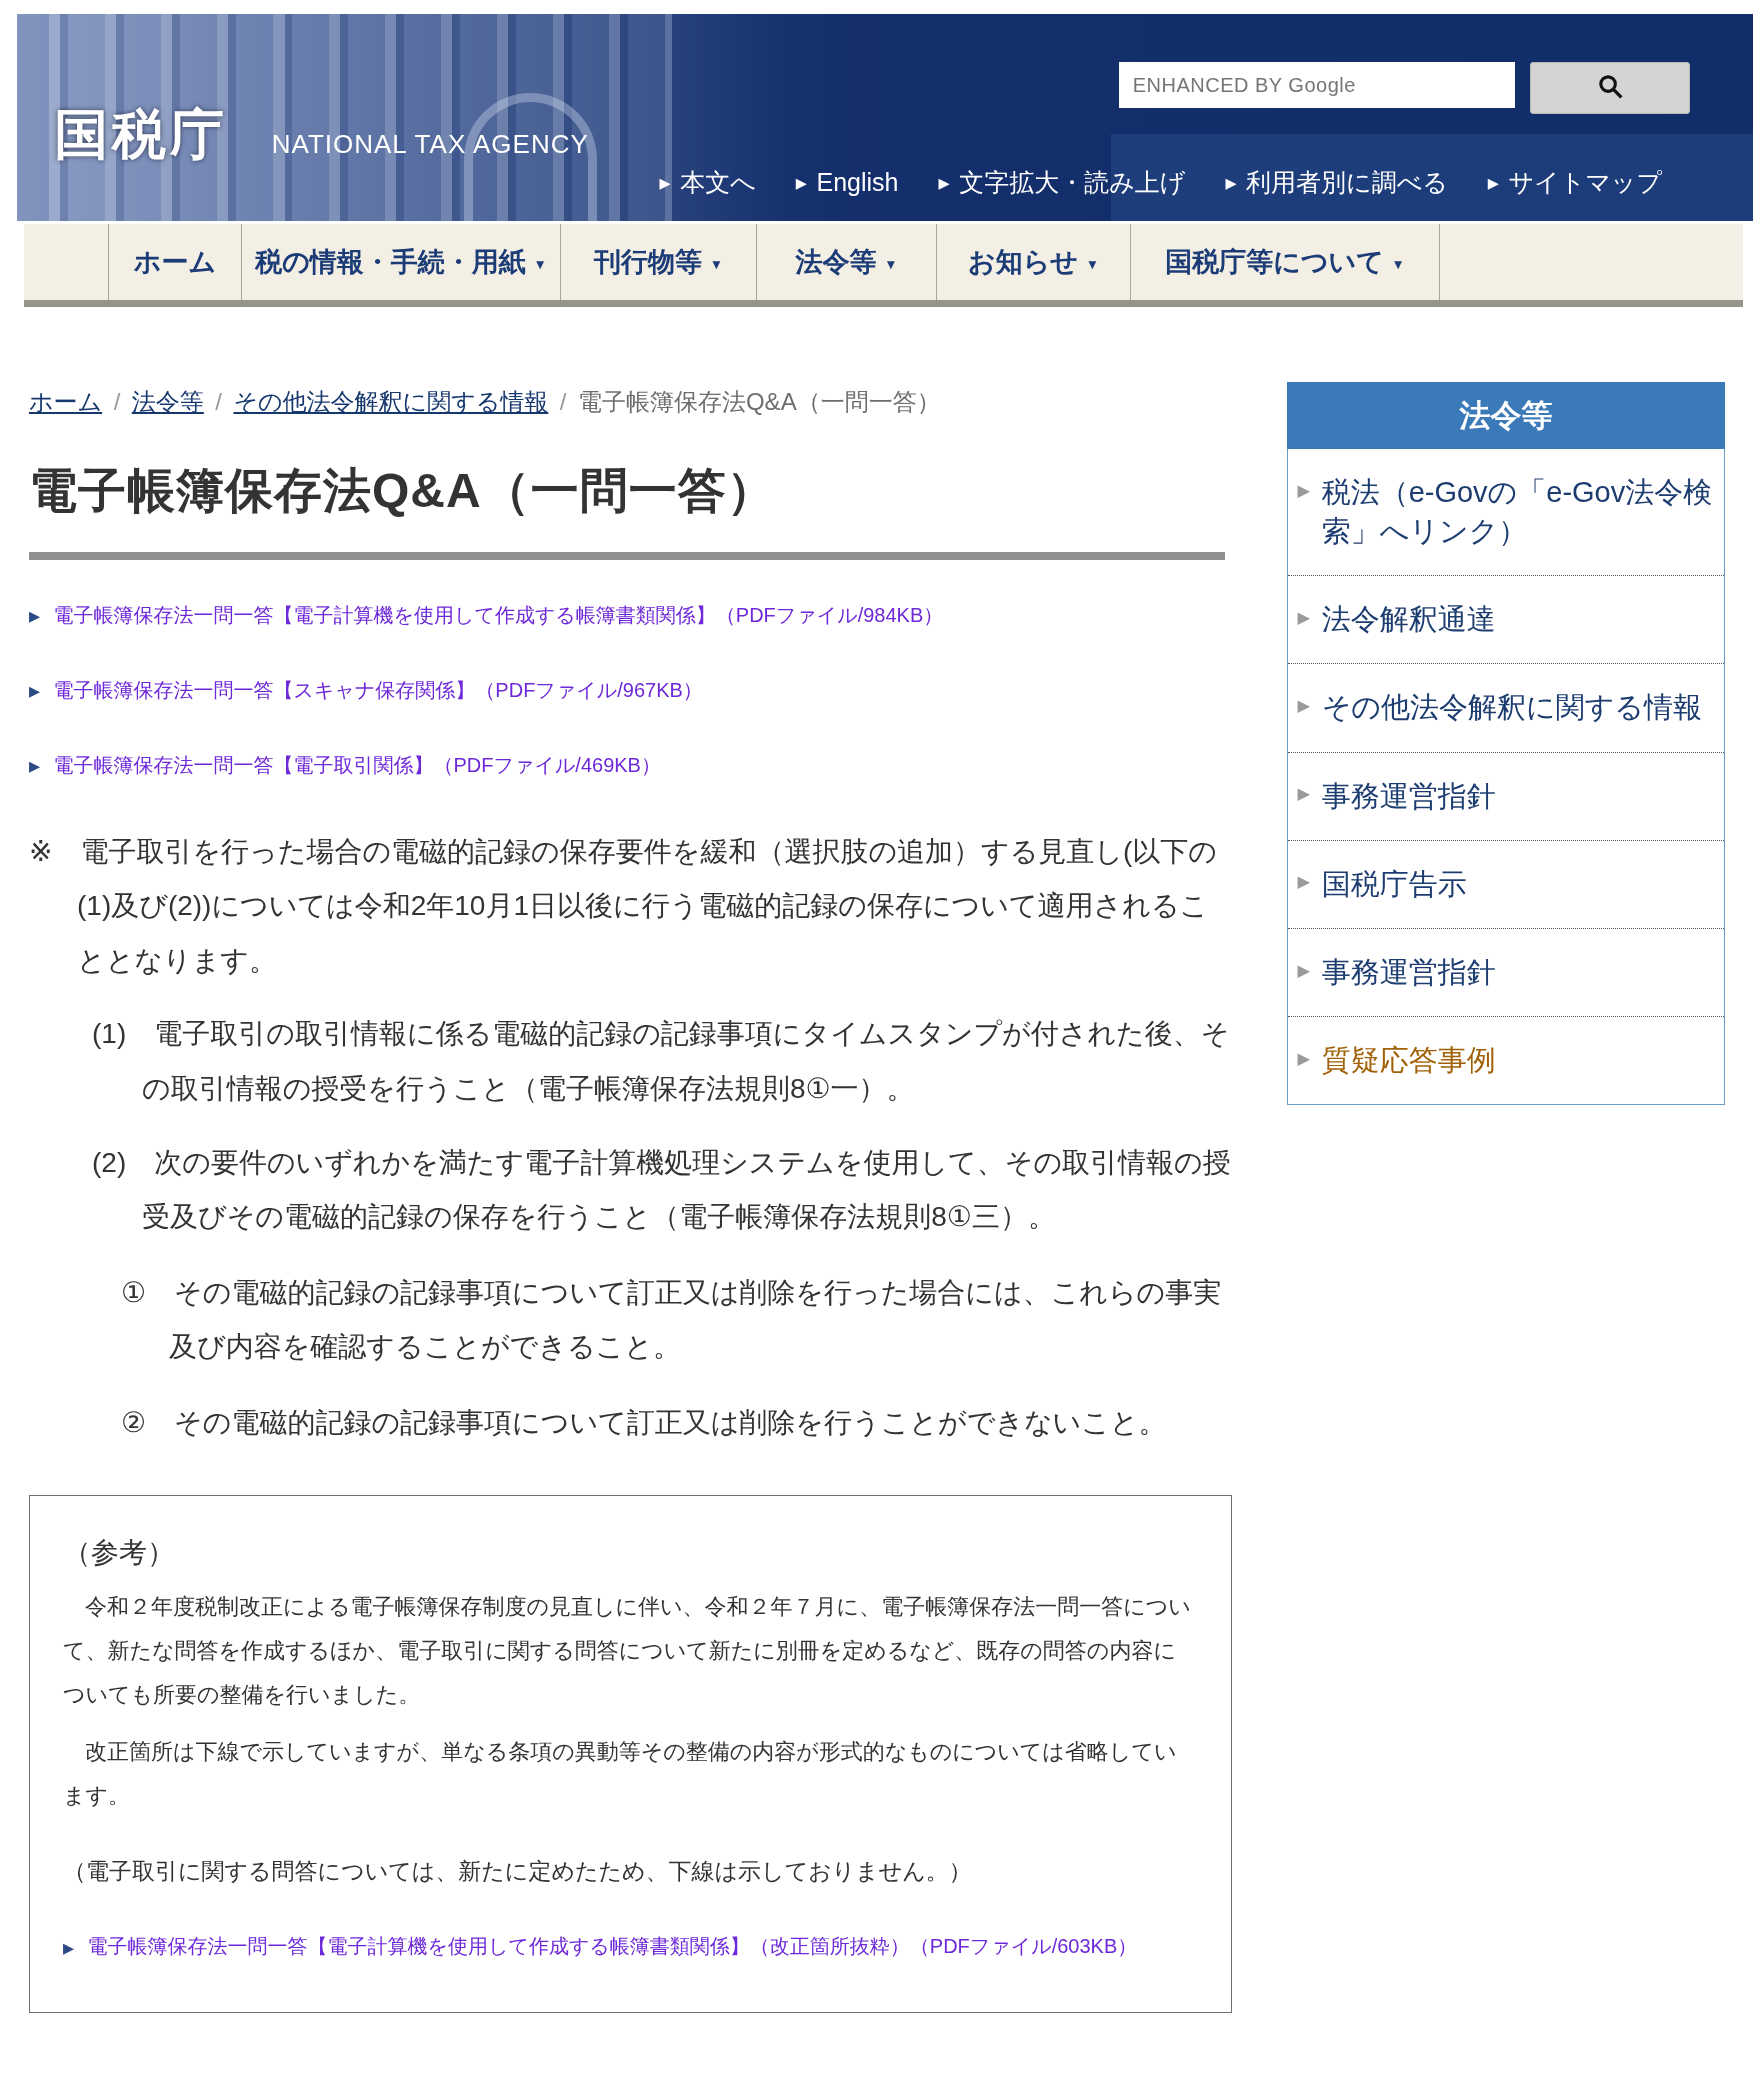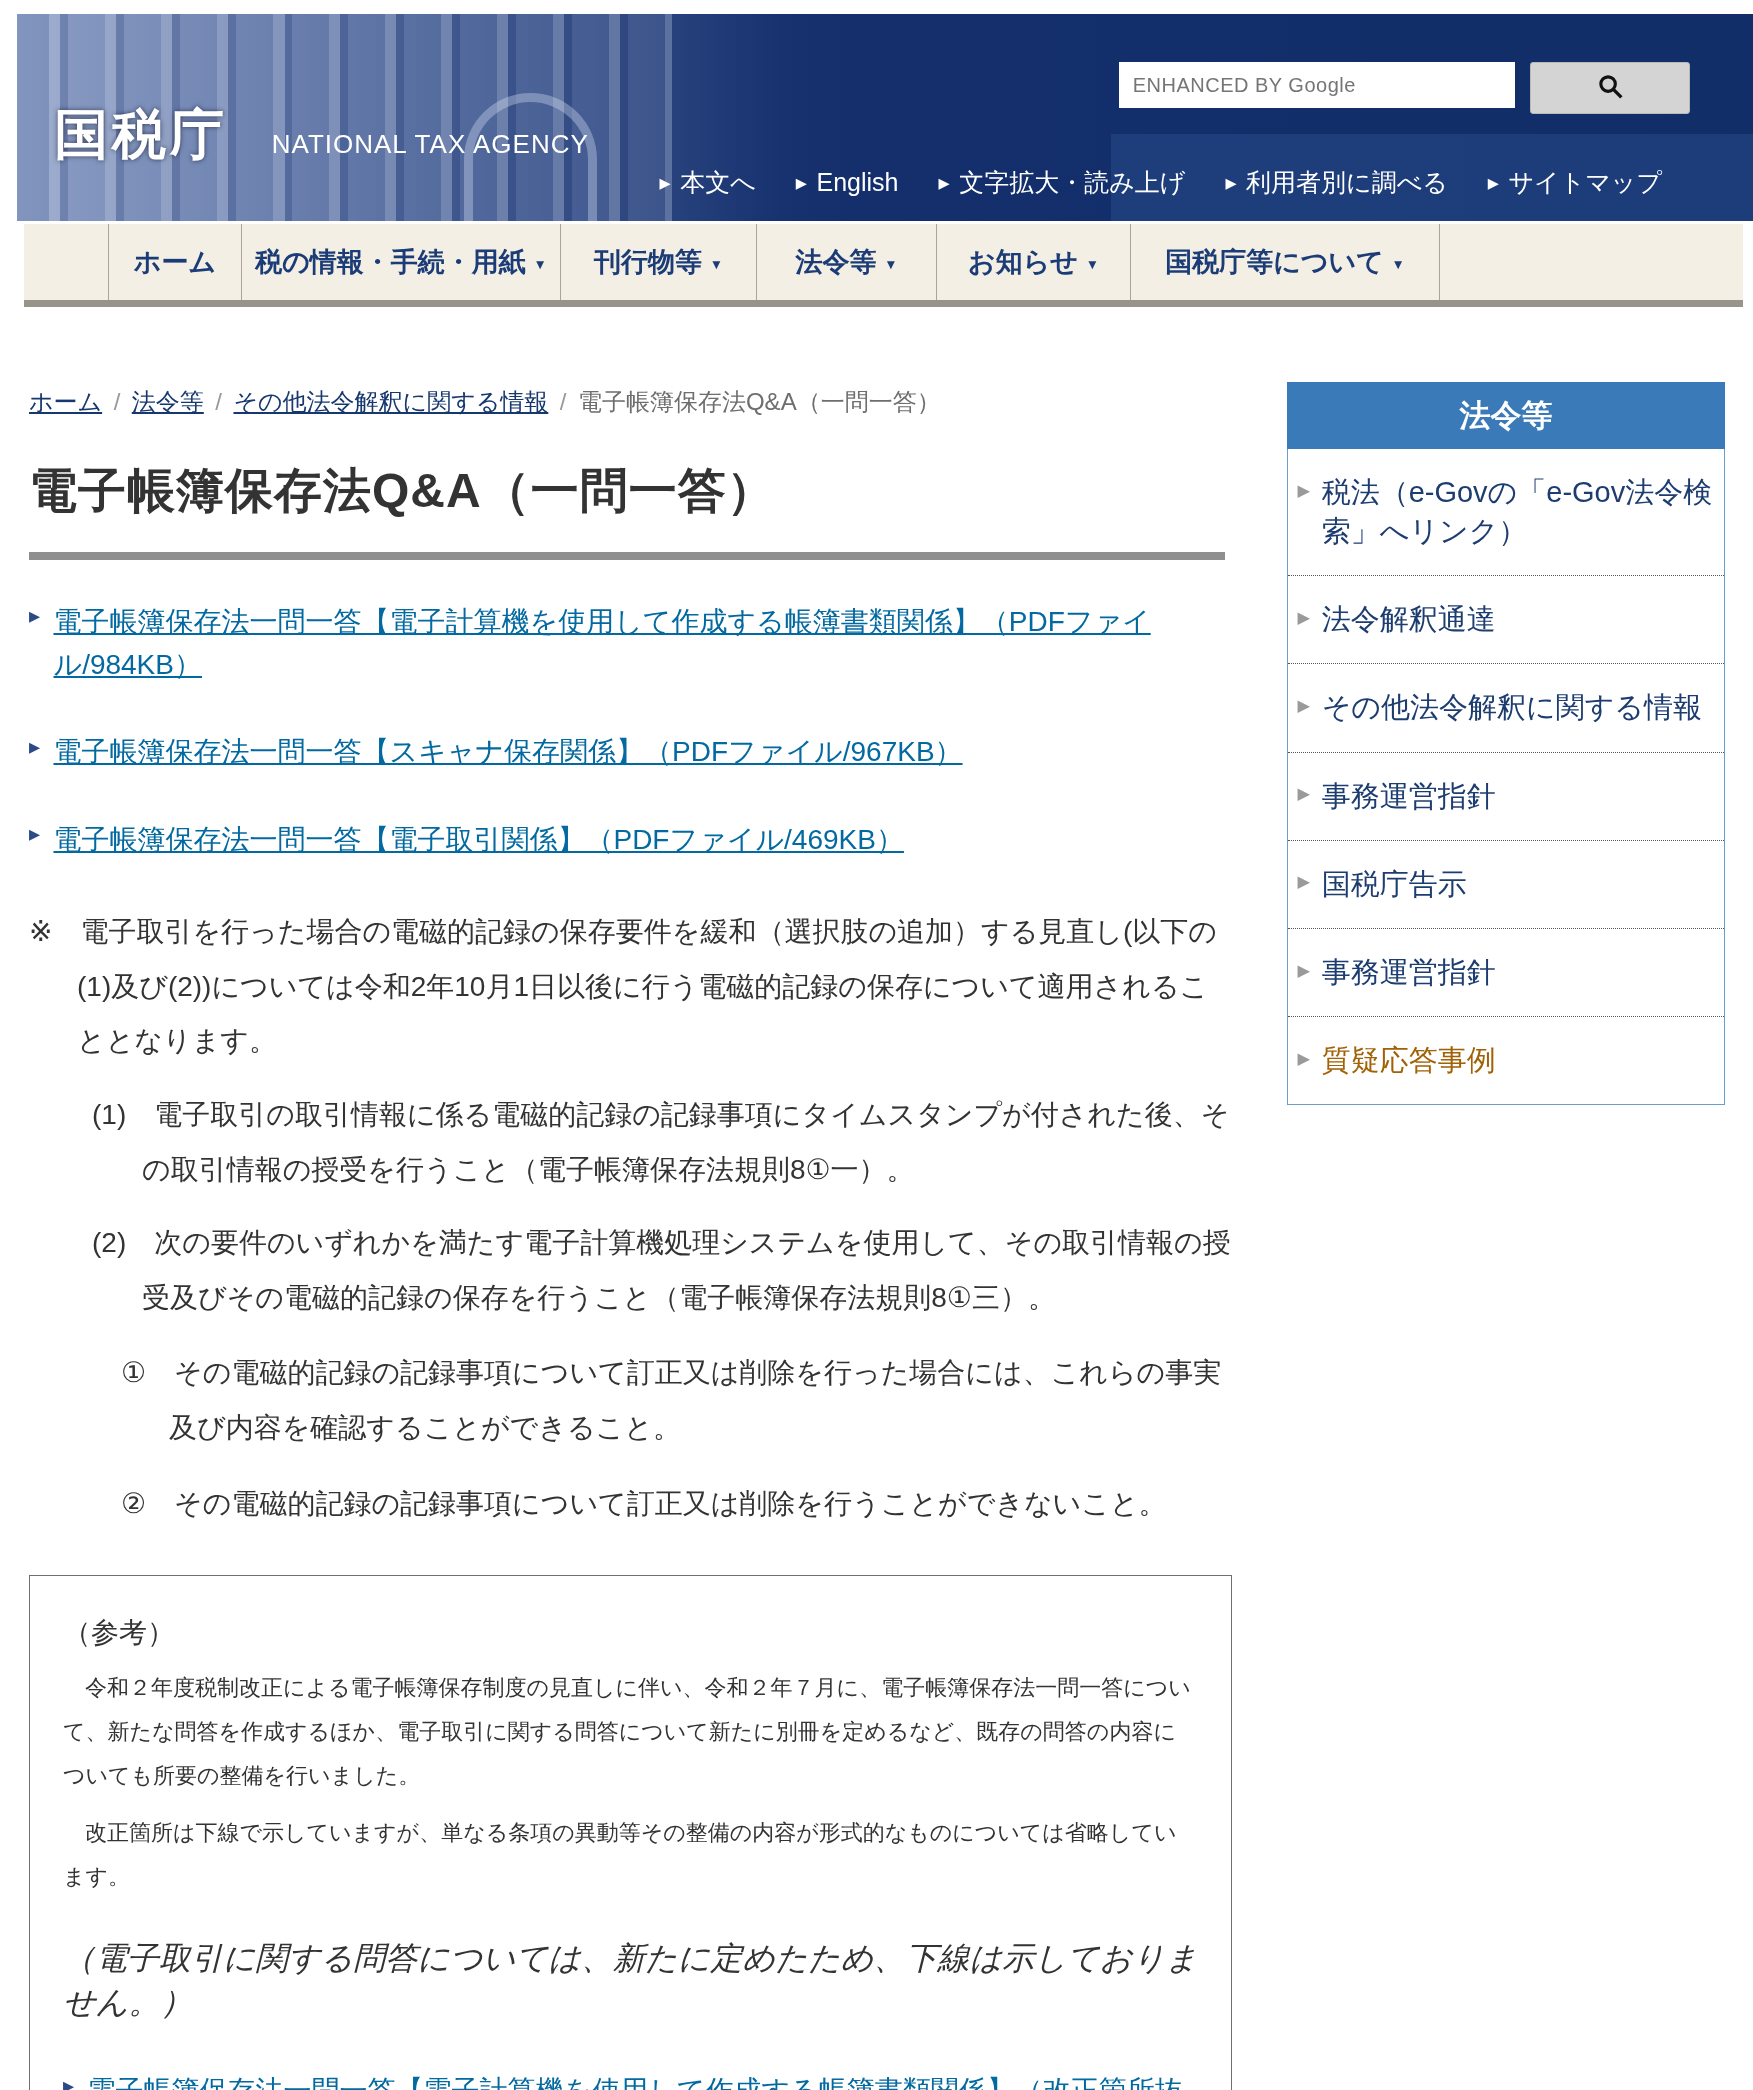--- a/index.html
+++ b/index.html
@@ -57,31 +57,31 @@
   .side-item.visited a { color:#a16207; }
 
   
   .content { position:absolute; left:29px; top:459px; width:1203px; }
   h1.page-title { font-size:48px; font-weight:bold; color:#333; letter-spacing:1px; }
   .title-rule { height:7.7px; background:#8f8f8f; margin-top:29px; width:1196px; }
 
   ul.pdf-list { list-style:none; margin-top:40px; }
   ul.pdf-list li { display:flex; gap:13.4px; align-items:flex-start; margin-bottom:44px; }
   ul.pdf-list .tri { color:#2b4a86; font-size:14.4px; margin-top:8.6px; }
-  a.doc-link { color:#0369a1; font-size:28px; text-decoration:underline; line-height:1.55; }
+  a.doc-link { color:#6d28d9; font-size:20px; line-height:1.55; }
 
   .body-text { font-size:28px; line-height:1.95; color:#333; }
   .note-kome { margin-top:35px; padding-left:48px; text-indent:-48px; }
   .item-num { margin-top:19px; padding-left:113px; text-indent:-50px; }
   .item-circ { margin-top:21px; padding-left:140px; text-indent:-48px; }
 
   .ref-box { margin-top:44px; border:1.9px solid #707070; padding:38px 33px 50px 33px; width:1203px; }
   .ref-box .heading { font-size:28px; }
   .ref-box p.para { font-size:22px; line-height:2.0; margin-top:13.4px; }
-  .ref-box .box-note { font-size:32px; margin-top:38px;font-style:italic; }
+  .ref-box .box-note { font-size:23px; margin-top:38px; }
   .ref-box ul.pdf-list { margin-top:44px; }
   .ref-box ul.pdf-list li { margin-bottom:37px; }
   .ref-box ul.pdf-list li:last-child { margin-bottom:0; }
 </style>
 </head>
 <body>
 
 <div class="page">
 
   <header class="site-header">

